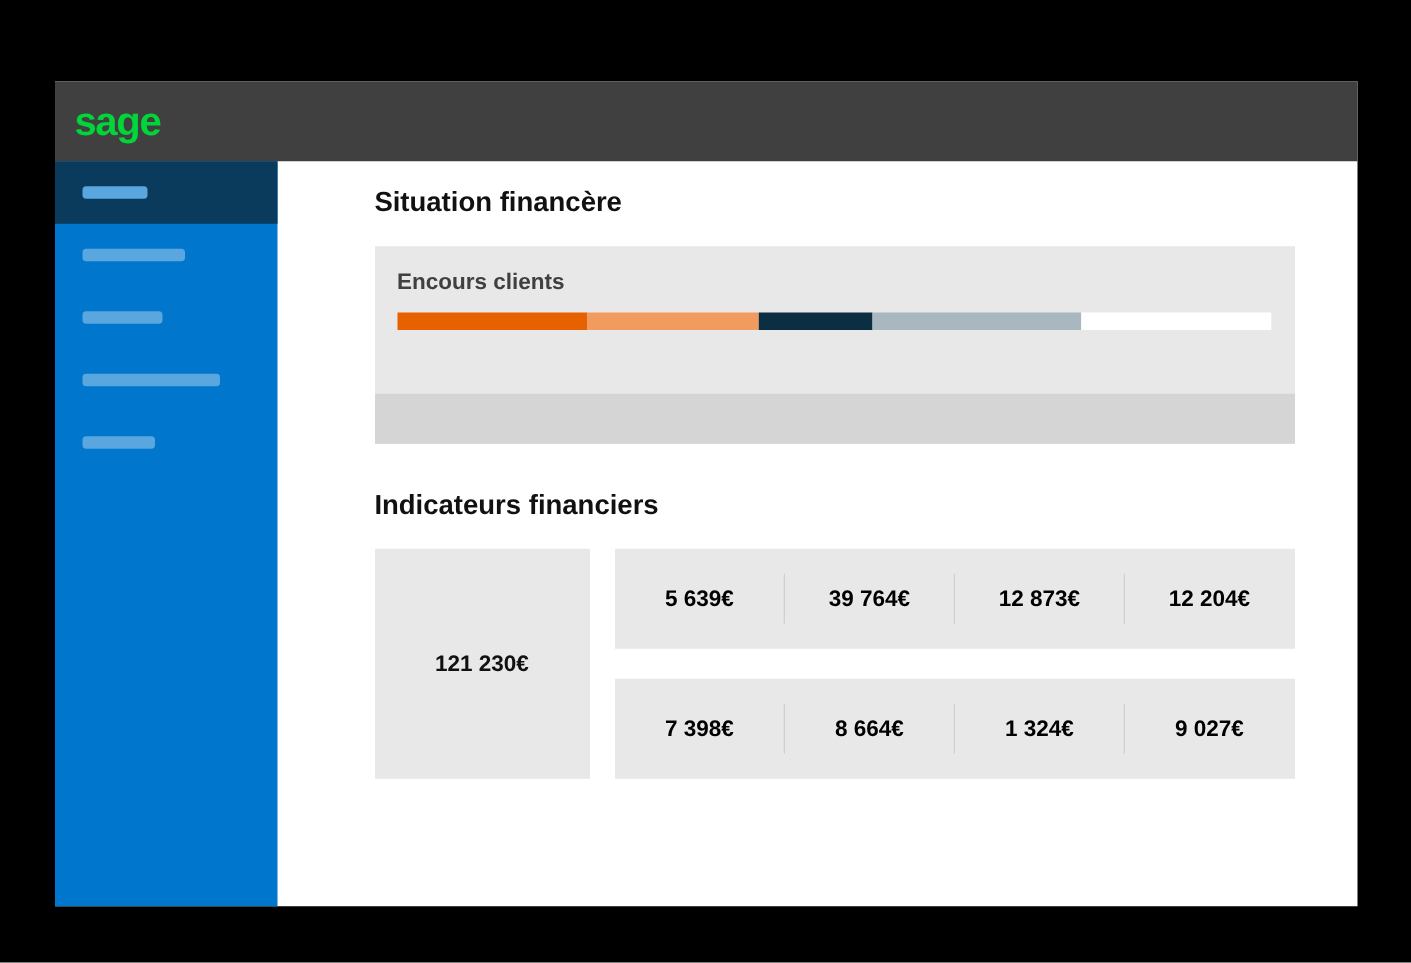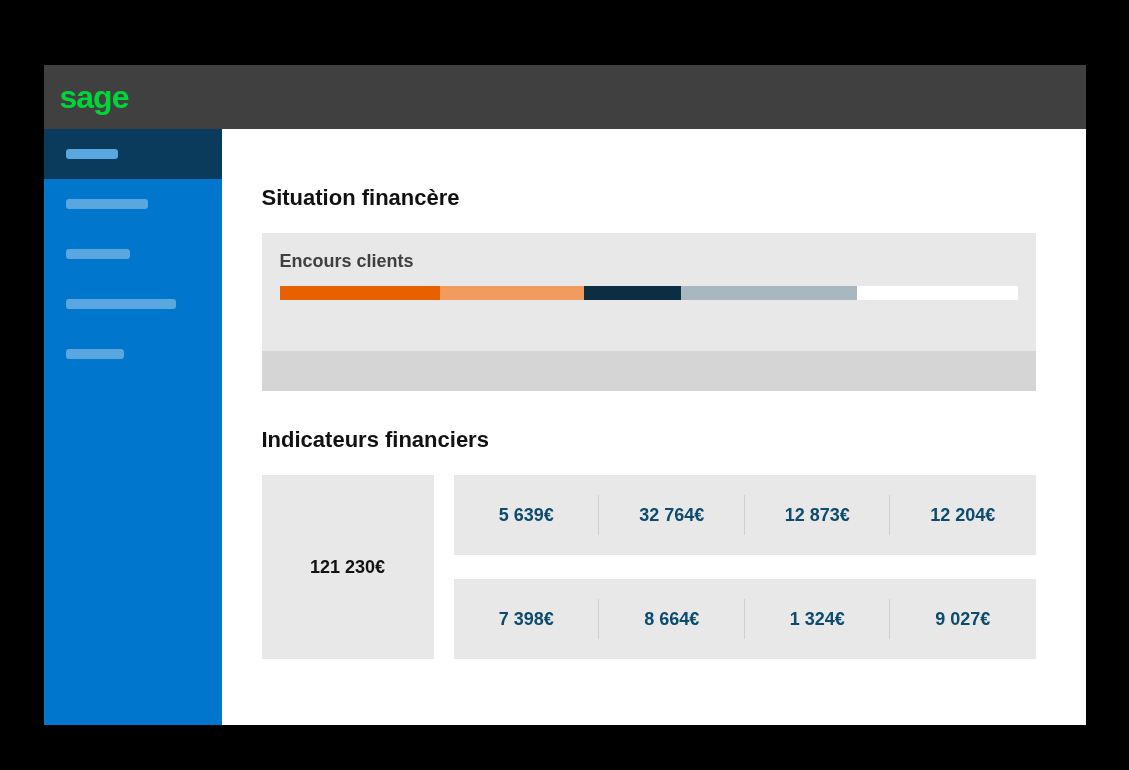--- a/index.html
+++ b/index.html
@@ -52,21 +52,22 @@
     .sidebar-item.active {
       background: #0a3a5c;
     }
     .sidebar-item .placeholder {
       background: #5aa6de;
       height: 10px;
       border-radius: 3px;
     }
     .main {
       flex: 1;
-      padding: 56px 50px 30px 40px;
+      padding: 20px 50px 30px 40px;
+      margin-left: 38px;
     }
     .section-title {
       font-size: 22px;
       font-weight: 800;
       color: #111;
       margin-bottom: 22px;
     }
     .situation-row {
       display: flex;
       gap: 18px;
@@ -145,21 +146,21 @@
       position: absolute;
       right: 0;
       top: 20px;
       bottom: 20px;
       width: 1px;
       background: #d0d0d0;
     }
     .small-value {
       font-size: 18px;
       font-weight: 700;
-      color: #0c4a6e;
+      color: #000000;
     }
   </style>
 </head>
 <body>
 
 <div class="app-window">
   <div class="header">
     <div class="logo">sage</div>
   </div>
   <div class="body">
@@ -201,21 +202,21 @@
       <div class="indicators">
         <div class="big-card">
           <div class="big-value">121 230€</div>
         </div>
         <div class="small-grid">
           <div class="small-row">
             <div class="small-cell">
                 <div class="small-value">5 639€</div>
               </div>
             <div class="small-cell">
-                <div class="small-value">32 764€</div>
+                <div class="small-value">39 764€</div>
               </div>
             <div class="small-cell">
                 <div class="small-value">12 873€</div>
               </div>
             <div class="small-cell">
                 <div class="small-value">12 204€</div>
               </div>
           </div>
           <div class="small-row">
             <div class="small-cell">

